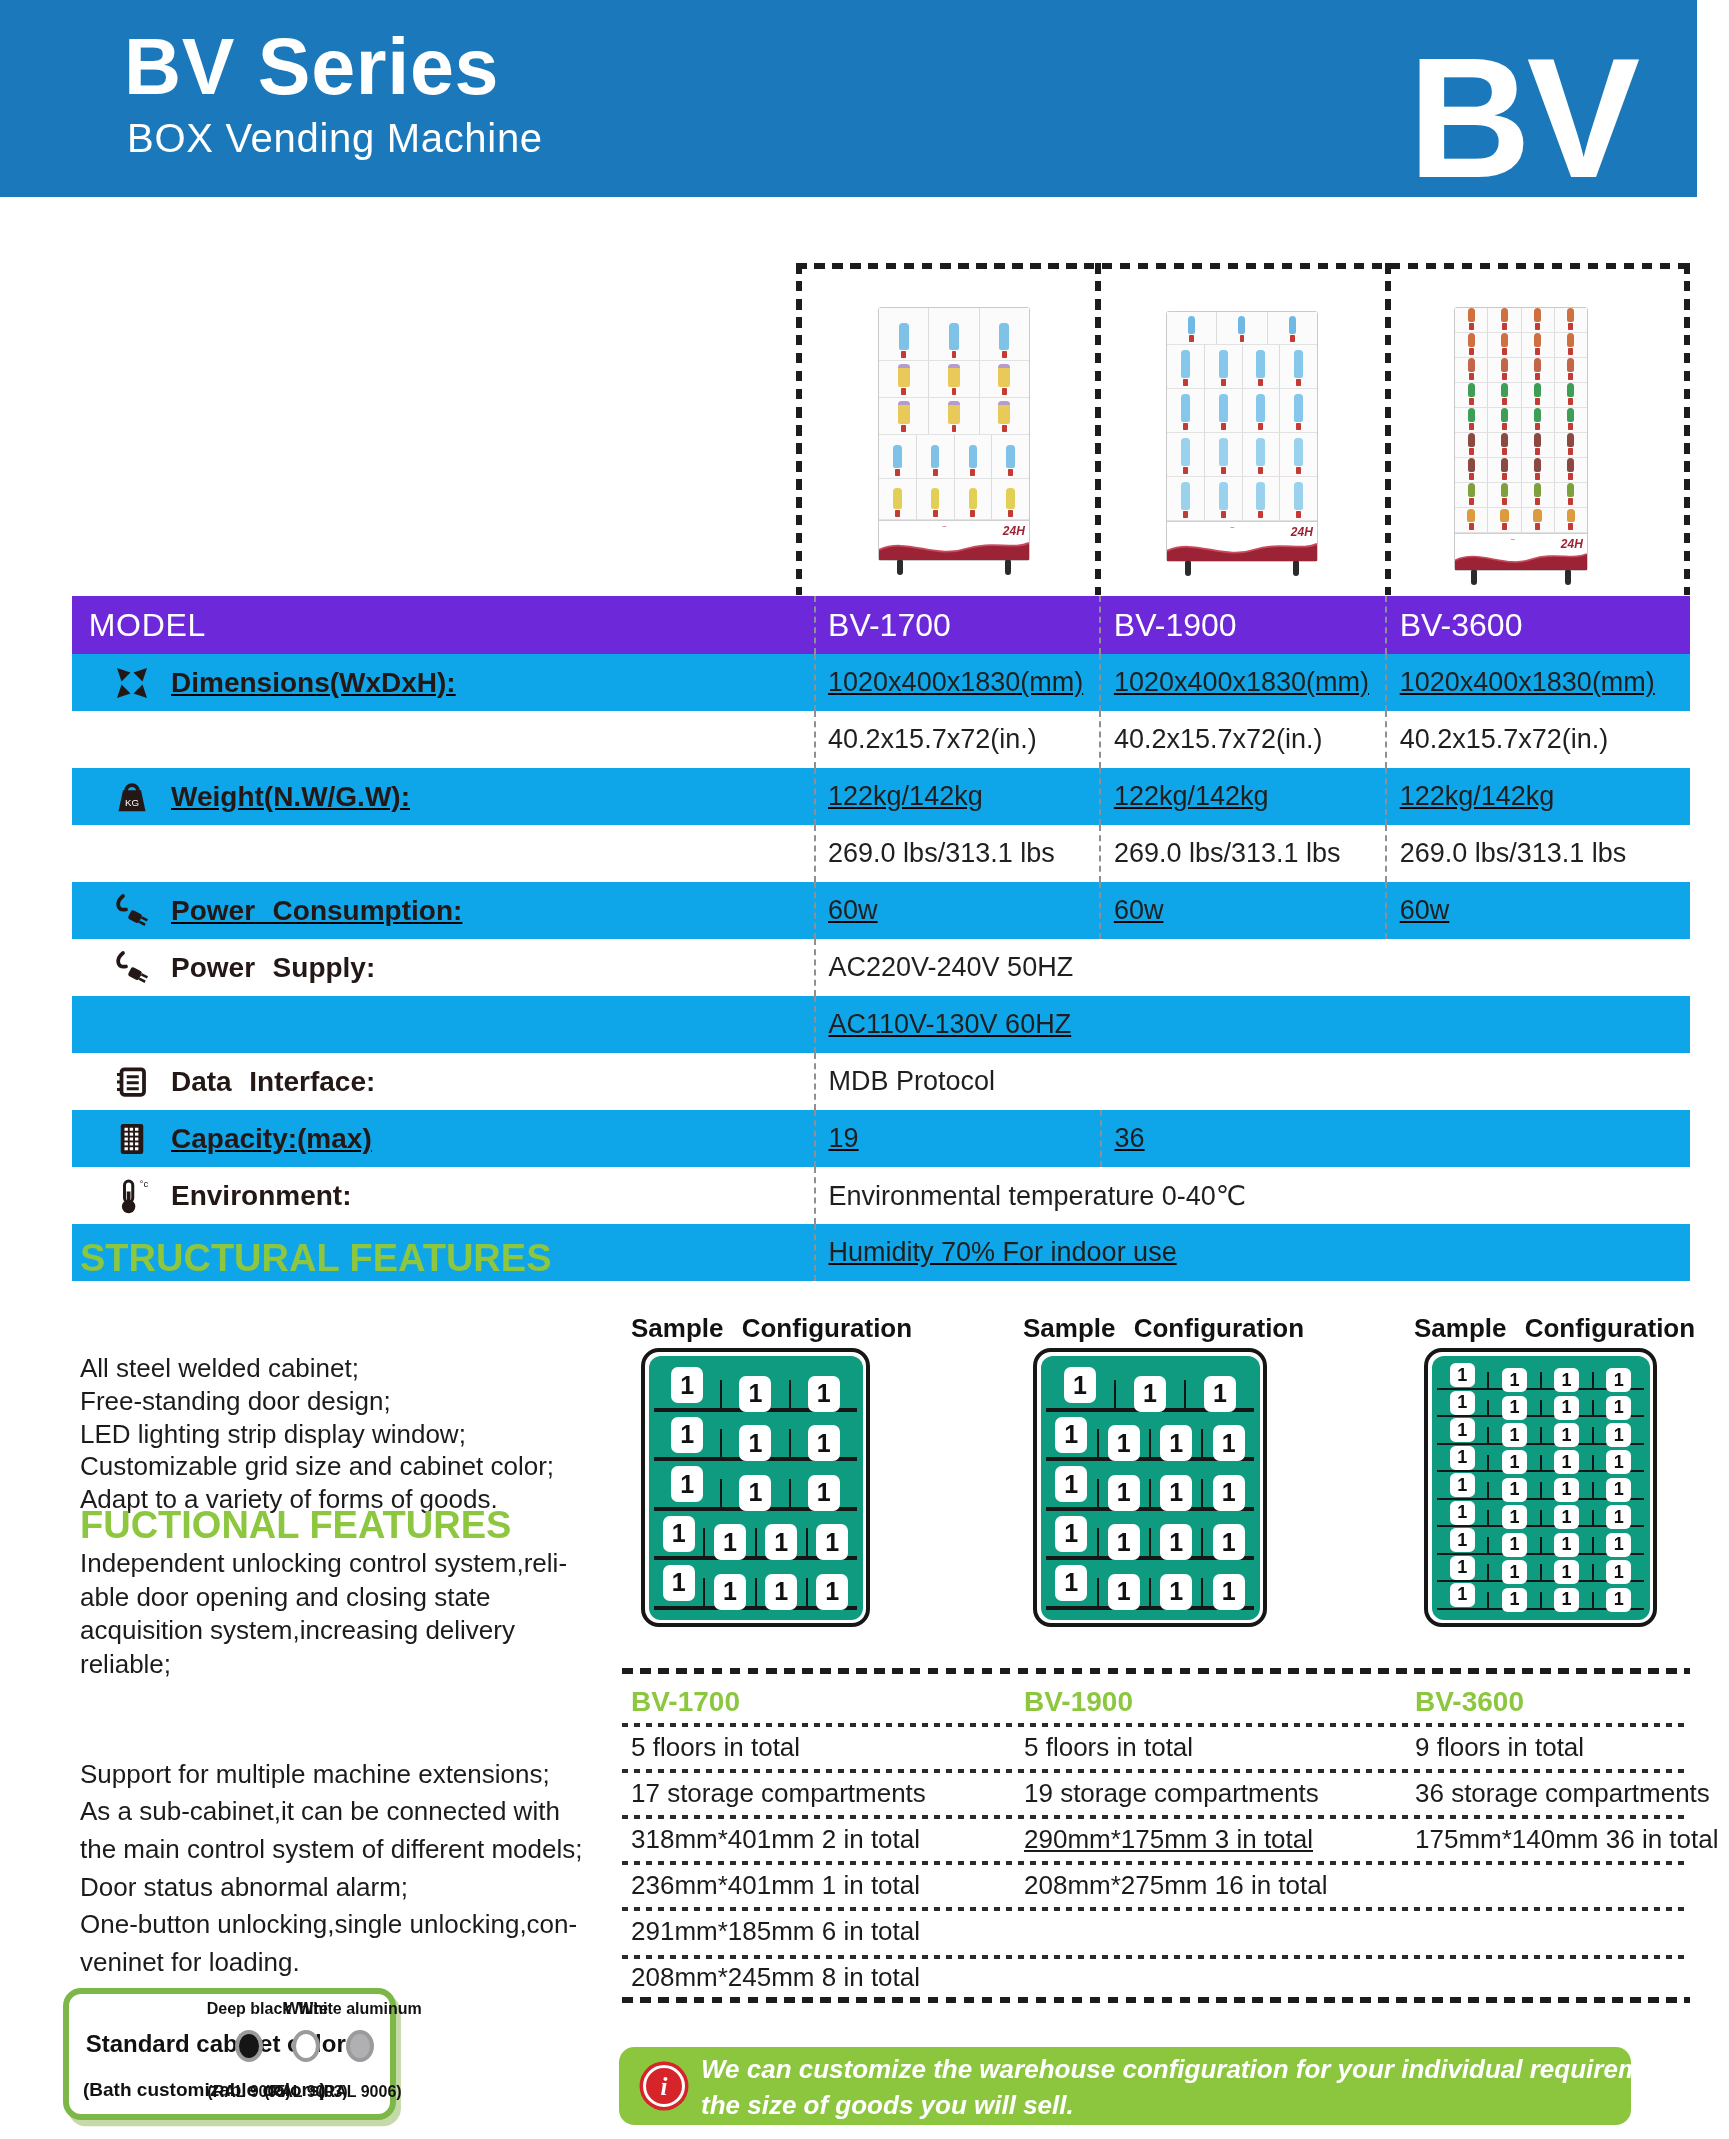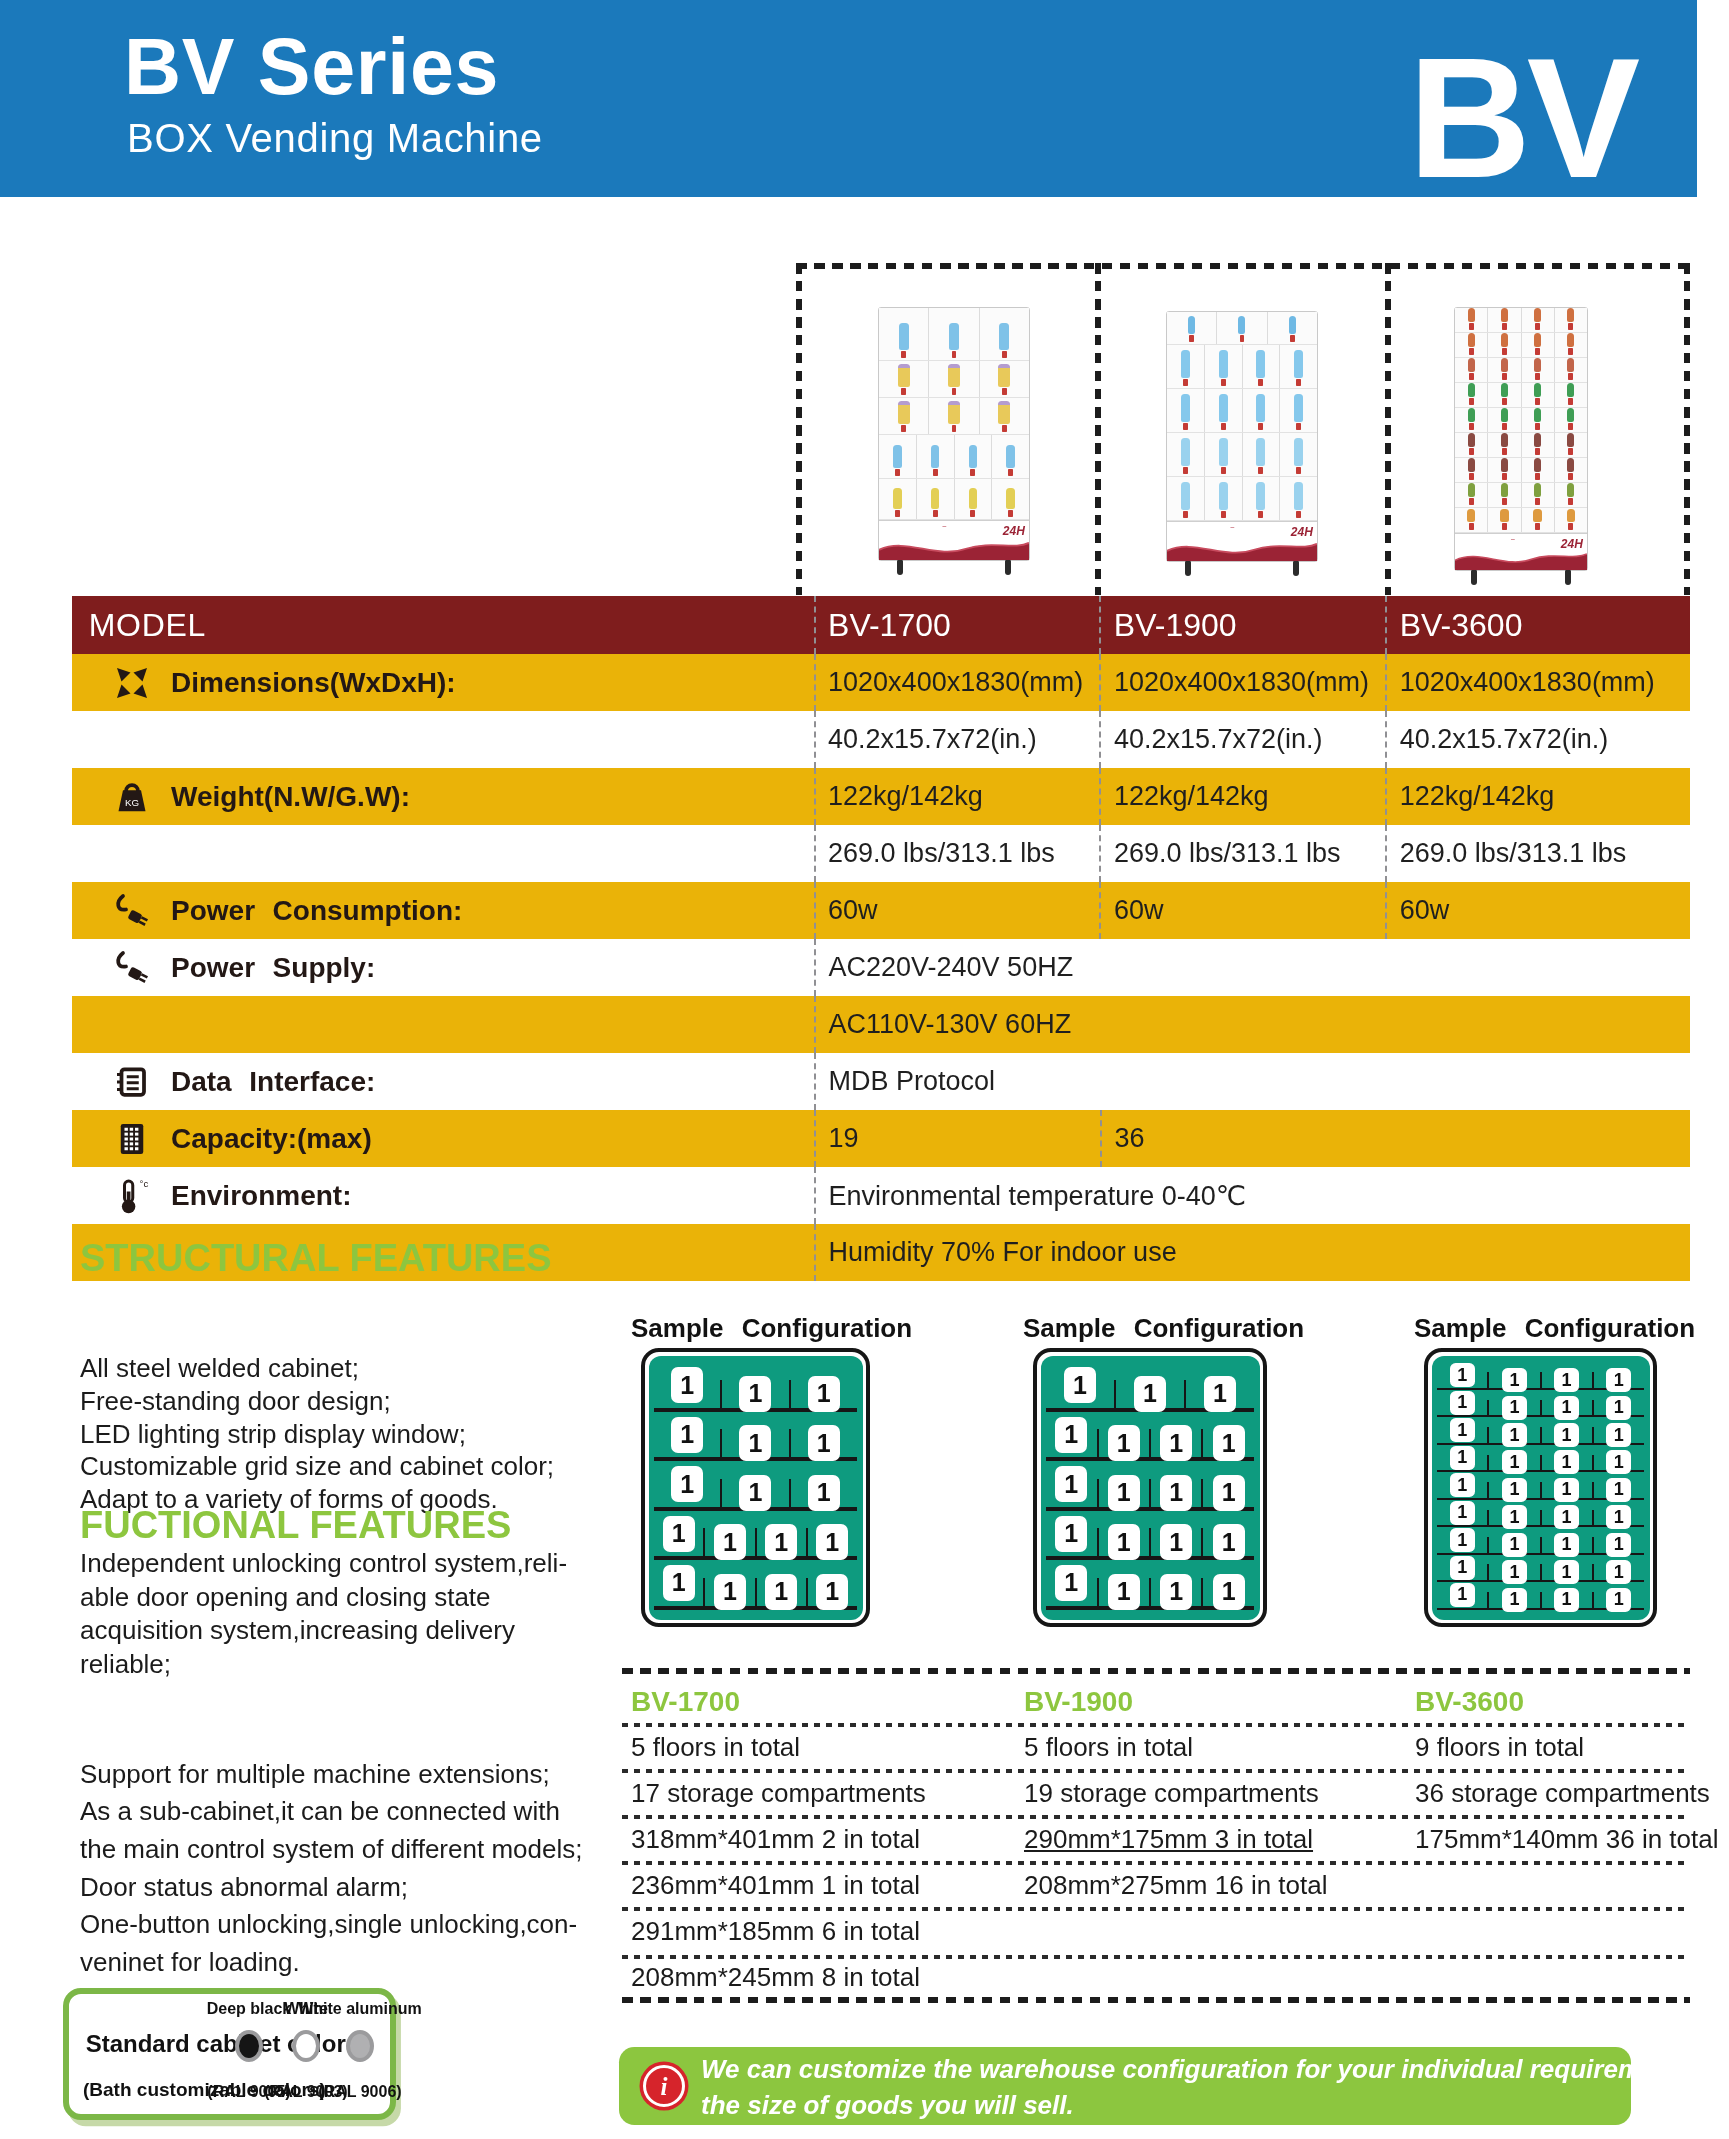--- a/index.html
+++ b/index.html
@@ -29,22 +29,22 @@
   .m-tag{width:4.9px;height:7px;background:#c43b35;margin-top:1.4px;border-radius:0.7px;}
   .m-base{position:relative;height:39px;border-top:1.4px solid #cfcfcf;overflow:hidden;background:#fff;}
   .m3 .m-base{height:36px;}
   .m-base svg{position:absolute;left:0;bottom:0;width:100%;height:78%;}
   .m-base-label{position:absolute;right:4.2px;top:2.8px;color:#9b2335;font-weight:bold;font-style:italic;font-size:12px;}
   .m-base-logo{position:absolute;left:42%;top:1.4px;color:#b03040;font-size:7.7px;font-style:italic;}
   .m-foot{position:absolute;width:6.3px;height:14.6px;background:#2b2b2b;border-radius:1.4px 1.4px 3.5px 3.5px;}
   
   #spec-table{position:absolute;left:72px;top:596px;width:1618px;}
   .spec-row{display:flex;width:100%;}
-  .spec-row.hdr-row{height:58px;background:#7f1d1d;color:#fff;}
-  .spec-row.gray{background:#eab308;}
+  .spec-row.hdr-row{height:58px;background:#6d28d9;color:#fff;}
+  .spec-row.gray{background:#0ea5e9;text-decoration:underline;}
   .spec-row.white{background:#ffffff;}
   .spec-row{height:57px;}
   .sp-label{width:742px;display:flex;align-items:center;padding-left:42px;box-sizing:border-box;gap:21px;}
   .sp-label .lbl{font-size:28px;font-weight:bold;color:#231815;word-spacing:9.8px;}
   .sp-icon{width:36px;height:36px;flex:0 0 36px;}
   .sp-icon svg{width:36px;height:36px;}
   .sp-v{box-sizing:border-box;display:flex;align-items:center;padding-left:12.5px;font-size:27px;color:#1f1f1f;border-left:2.1px dashed #909094;}
   .sp-v.c1{width:286px;}
   .sp-v.c2{width:286px;}
   .sp-v.c3{width:305px;}

